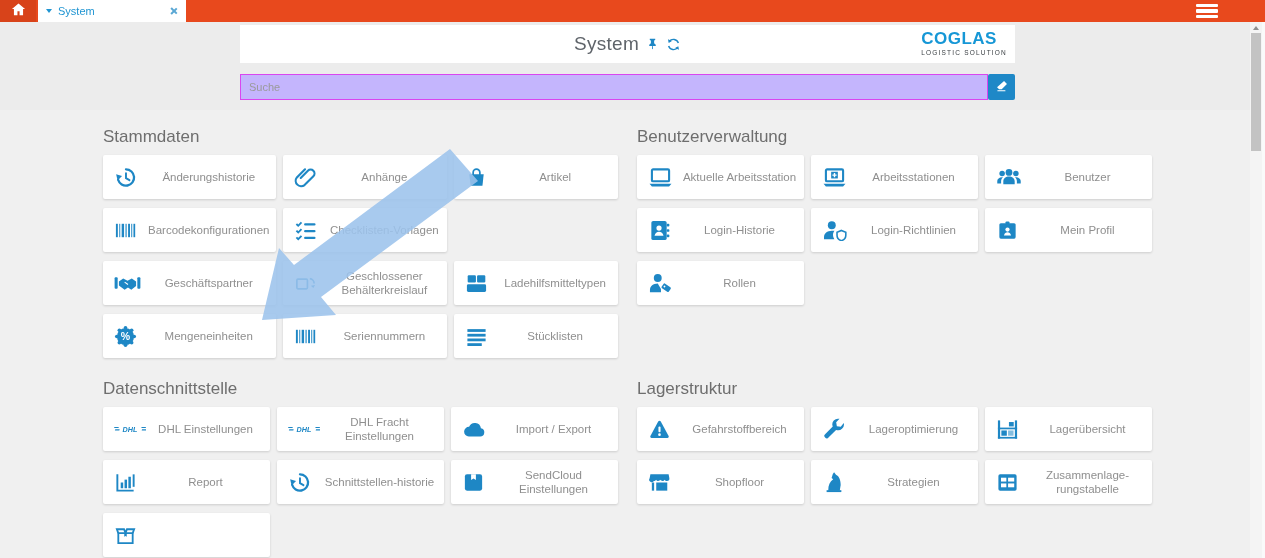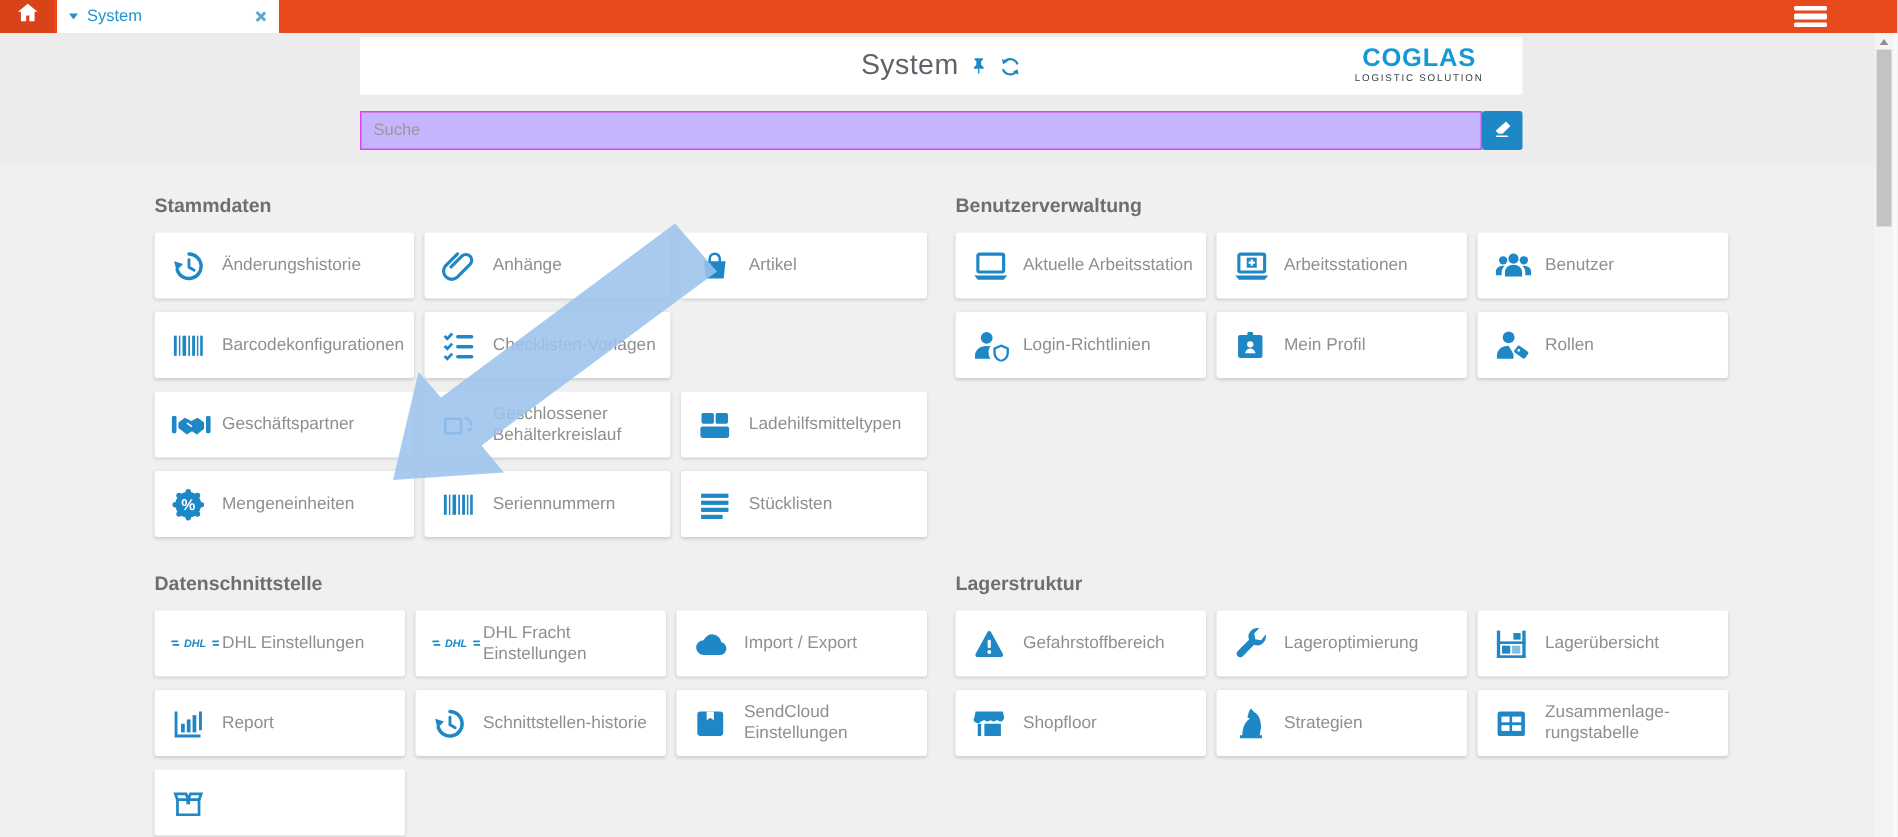--- a/index.html
+++ b/index.html
@@ -15,39 +15,39 @@
 .tab-close{position:relative;width:9px;height:9px;cursor:pointer}
 .tab-close::before,.tab-close::after{content:"";position:absolute;left:4px;top:.5px;width:1.5px;height:8px;background:#5aa7d4}
 .tab-close::before{transform:rotate(45deg)}.tab-close::after{transform:rotate(-45deg)}
 .menu-btn{position:absolute;left:1196px;top:4px;width:22px;height:14px;display:flex;flex-direction:column;justify-content:space-between;cursor:pointer}
 .menu-btn span{height:3.2px;background:#fff;border-radius:1px}
 
 .header-card{position:absolute;left:240px;top:25px;width:775px;height:38px;background:#fff;z-index:5}
 .title-wrap{position:absolute;inset:0;display:flex;align-items:center;justify-content:center;gap:7px}
 .page-title{font-size:19px;color:#5f646a;letter-spacing:.3px}
 .title-icon{display:flex;align-items:center;cursor:pointer}
-.logo{position:absolute;right:26px;top:5px;text-align:center;line-height:1}
+.logo{position:absolute;right:8px;top:5px;text-align:left;line-height:1}
 .logo-name{font-size:17px;font-weight:bold;color:#1697d6;letter-spacing:.5px}
 .logo-tag{font-size:6.5px;color:#3c4145;letter-spacing:1.2px;margin-top:2.5px}
 
 .search-input{position:absolute;left:240px;top:74px;width:748px;height:26px;background:#c4b5fd;border:1px solid #d946ef;padding:0 8px;font-size:11px;color:#555;font-family:inherit;z-index:5;outline:none}
 .search-input::placeholder{color:#9a9a9a}
 .search-btn{position:absolute;left:988px;top:74px;width:27px;height:26px;background:#1e88c7;border:none;border-radius:2px;display:flex;align-items:center;justify-content:center;cursor:pointer;z-index:5}
 
 .section{position:absolute;width:515px;z-index:5}
 .sec-stammdaten{left:103px;top:129px}
 .sec-benutzerverwaltung{left:637px;top:129px}
 .sec-datenschnittstelle{left:103px;top:381px}
 .sec-lagerstruktur{left:637px;top:381px}
-.section-title{font-size:13px;font-weight:700;color:#6e6e6e;height:16px;line-height:16px;margin-bottom:10px}
+.section-title{font-size:17px;font-weight:400;color:#6e6e6e;height:16px;line-height:16px;margin-bottom:10px}
 .tiles{display:grid;grid-template-columns:repeat(3,1fr);column-gap:7px;row-gap:9px}
 .tile{height:44px;background:#fff;border-radius:2px;box-shadow:0 1px 2.5px rgba(0,0,0,.15);display:flex;align-items:center;padding:0 5px 0 11px;cursor:pointer}
 .t-icon{flex:0 0 34px;display:flex;align-items:center}
 .t-icon svg{display:block}
-.t-label{flex:1;text-align:left;font-size:11.5px;line-height:1.25;color:#8f8f8f;padding-right:2px}
+.t-label{flex:1;text-align:center;font-size:11.5px;line-height:1.25;color:#8f8f8f;padding-right:2px}
 .tile-spacer{visibility:hidden}
 
 .arrow-overlay{position:absolute;left:0;top:0;z-index:40;pointer-events:none}
 
 .scrollbar{position:absolute;right:3px;top:22px;bottom:0;width:12px;background:#f4f4f4;z-index:30}
 .scroll-up{position:absolute;top:4px;left:50%;transform:translateX(-50%);width:0;height:0;border-left:3.5px solid transparent;border-right:3.5px solid transparent;border-bottom:4.5px solid #8f8f8f}
 .scroll-thumb{position:absolute;top:11px;left:1px;width:10px;height:118px;background:#c3c3c3;cursor:pointer}
 .right-edge{position:absolute;right:0;top:22px;width:3px;bottom:0;background:#fafafa;z-index:29}
 </style>
 </head>
@@ -278,20 +278,35 @@
             <circle cx="14" cy="7" r="3.7"></circle>
             <path d="M14 11.5c-3.4 0-6.2 2.1-6.2 5.2V20h12.4v-3.3c0-3.1-2.8-5.2-6.2-5.2z"></path>
             <path d="M6.3 12.2c-2.9.1-5.1 1.9-5.1 4.2V19h4.2v-2.3c0-1.7.8-3.2 2.1-4.3-.4-.1-.8-.2-1.2-.2z"></path>
             <path d="M21.7 12.2c2.9.1 5.1 1.9 5.1 4.2V19h-4.2v-2.3c0-1.7-.8-3.2-2.1-4.3.4-.1.8-.2 1.2-.2z"></path>
           </svg>
         </span>
         <span class="t-label">Benutzer</span>
       </div>
     <div class="tile">
         <span class="t-icon">
+          <svg width="23" height="23" viewBox="0 0 24 24">
+            <rect x="3.5" y="2" width="16" height="20" rx="2" fill="#1e87c5"></rect>
+            <circle cx="11.5" cy="9.5" r="2.7" fill="#fff"></circle>
+            <path d="M6.8 17.5c.6-2.7 2.5-4.2 4.7-4.2s4.1 1.5 4.7 4.2z" fill="#fff"></path>
+            <g fill="#1e87c5">
+              <rect x="19.5" y="5" width="2.8" height="2.8" rx="1"></rect>
+              <rect x="19.5" y="10.6" width="2.8" height="2.8" rx="1"></rect>
+              <rect x="19.5" y="16.2" width="2.8" height="2.8" rx="1"></rect>
+            </g>
+          </svg>
+        </span>
+        <span class="t-label">Login-Historie</span>
+      </div>
+    <div class="tile">
+        <span class="t-icon">
           <svg width="26" height="22" viewBox="0 0 28 24">
             <circle cx="10.5" cy="6.8" r="4.3" fill="#1e87c5"></circle>
             <path d="M10.5 12.8c-5 0-8.5 3-8.5 7V22h11.3a7.6 7.6 0 0 1-1.5-4.6c0-1.7.6-3.3 1.6-4.5a13 13 0 0 0-2.9-.1z" fill="#1e87c5"></path>
             <path d="M21 12.5l4.8 2v3.2c0 3-2 5.1-4.8 6-2.8-.9-4.8-3-4.8-6v-3.2z" fill="none" stroke="#1e87c5" stroke-width="1.7"></path>
           </svg>
         </span>
         <span class="t-label">Login-Richtlinien</span>
       </div>
     <div class="tile">
         <span class="t-icon">

